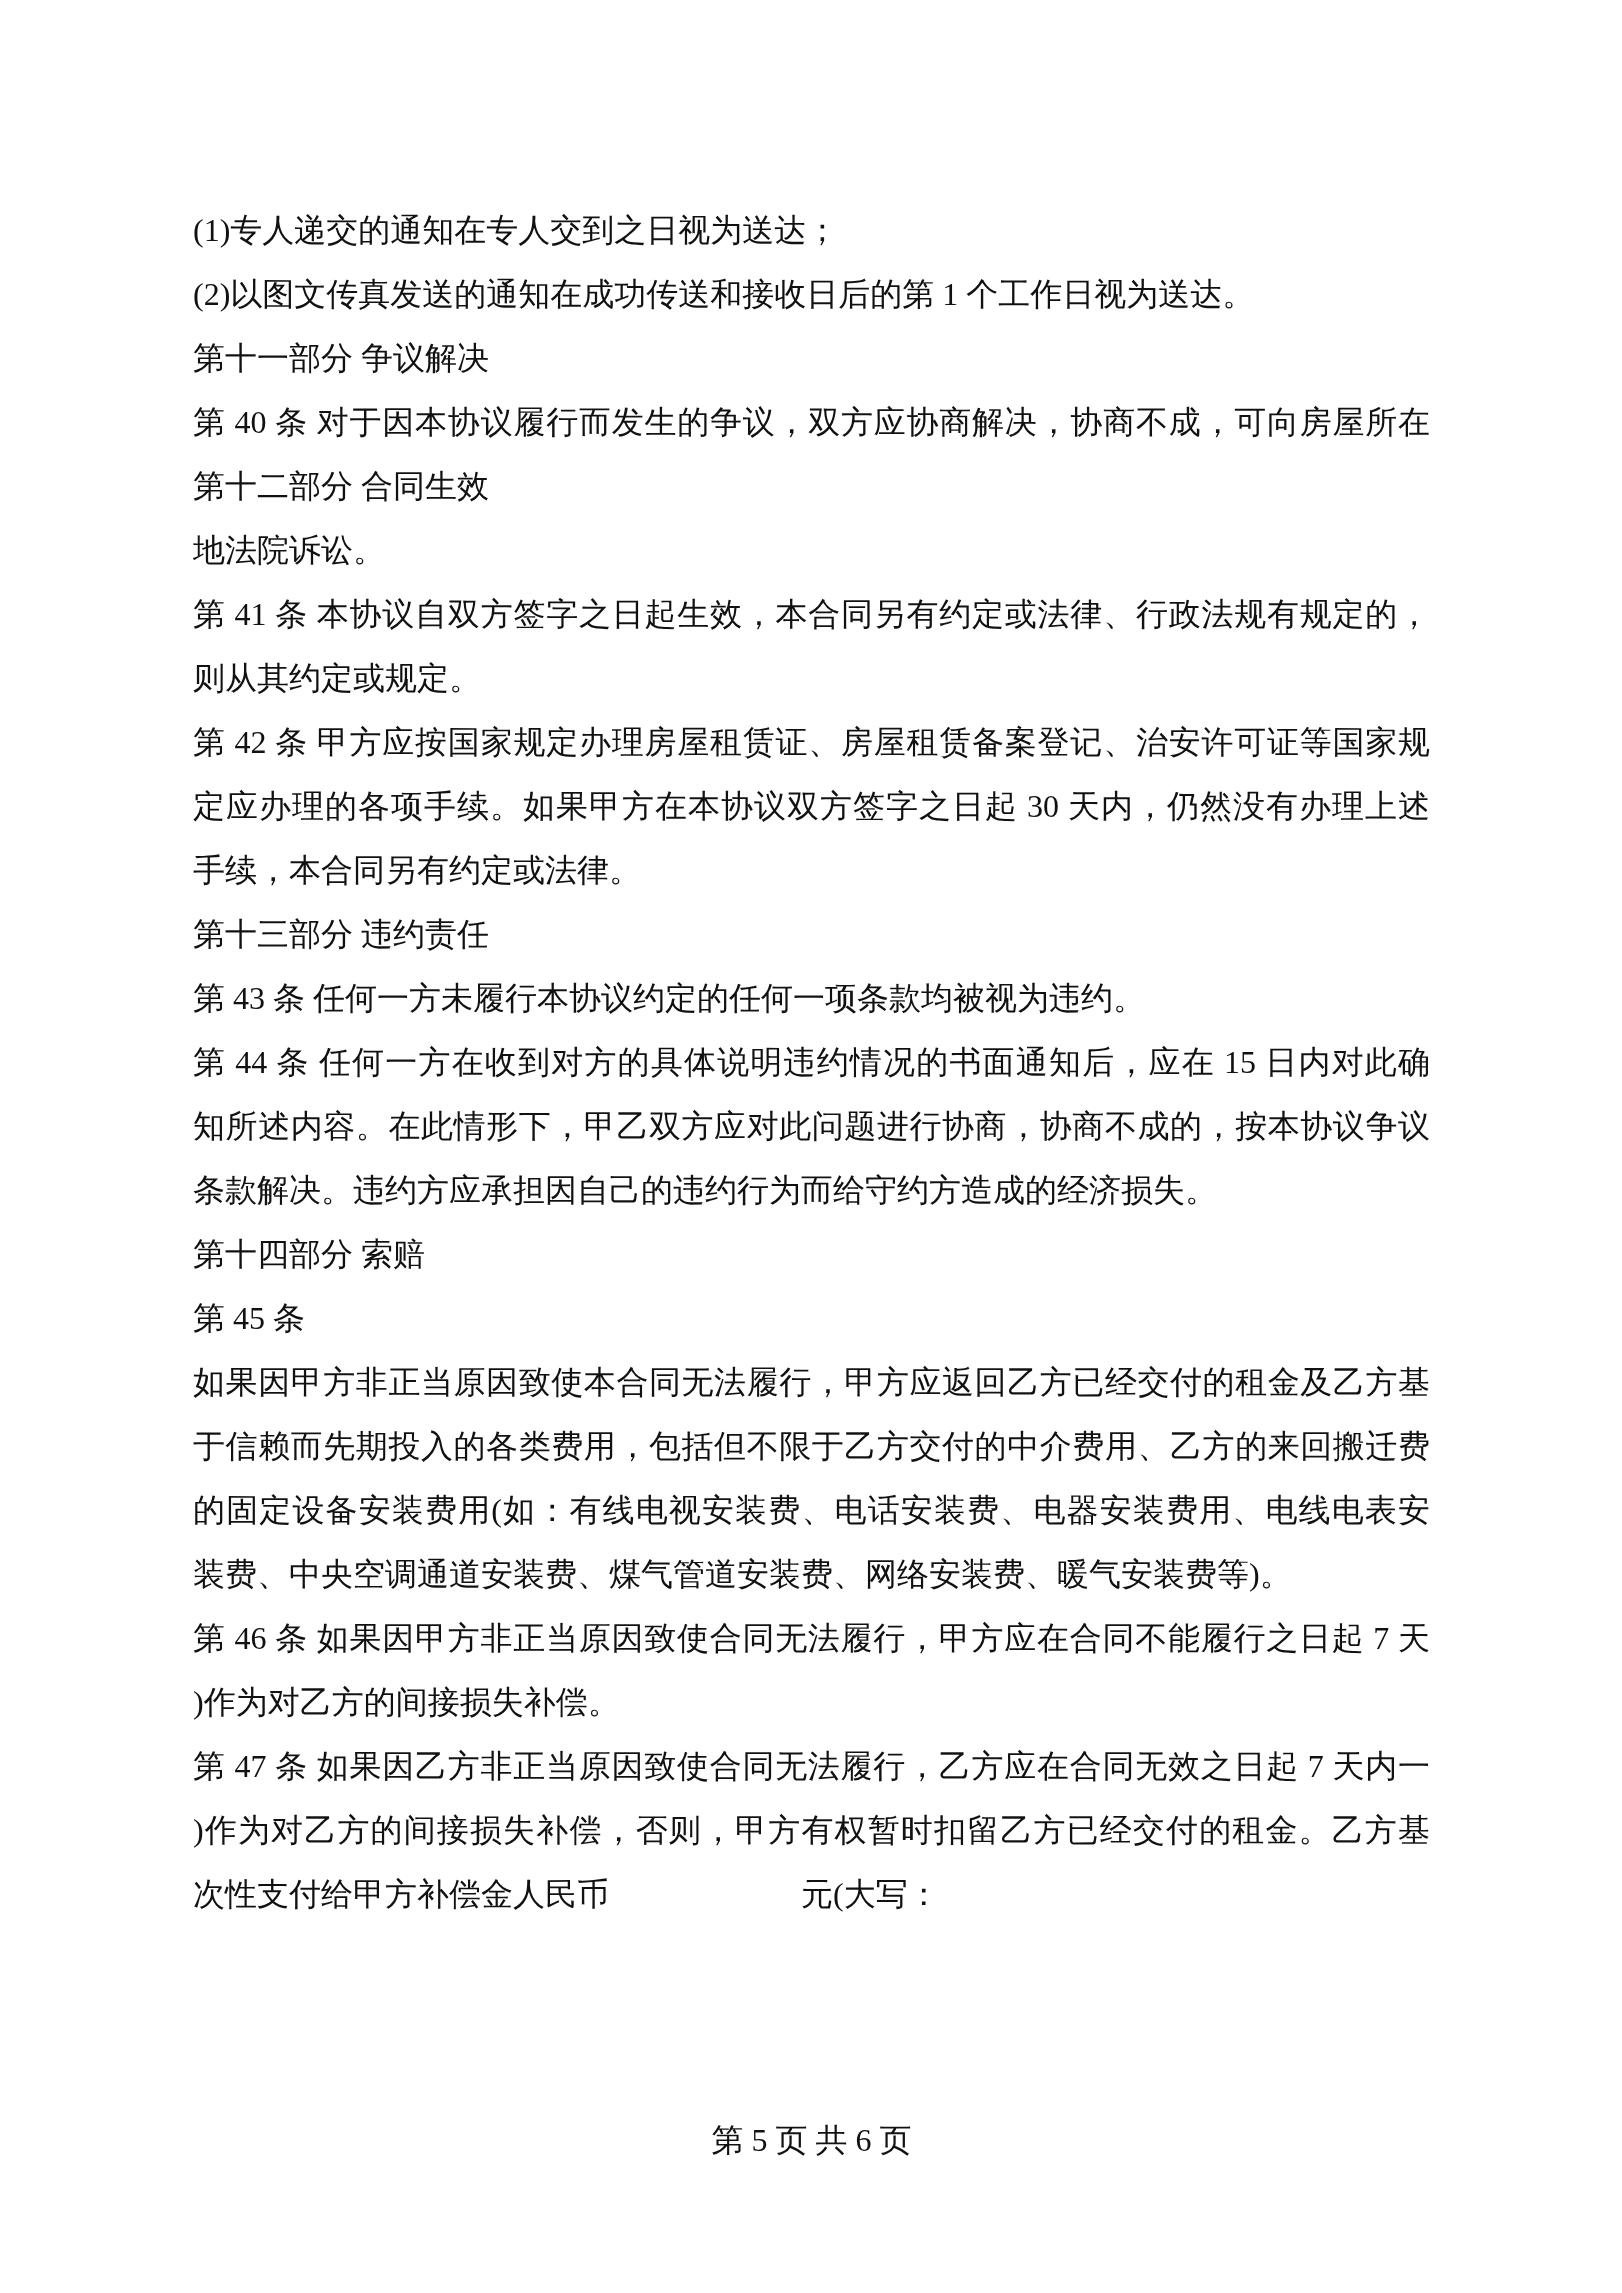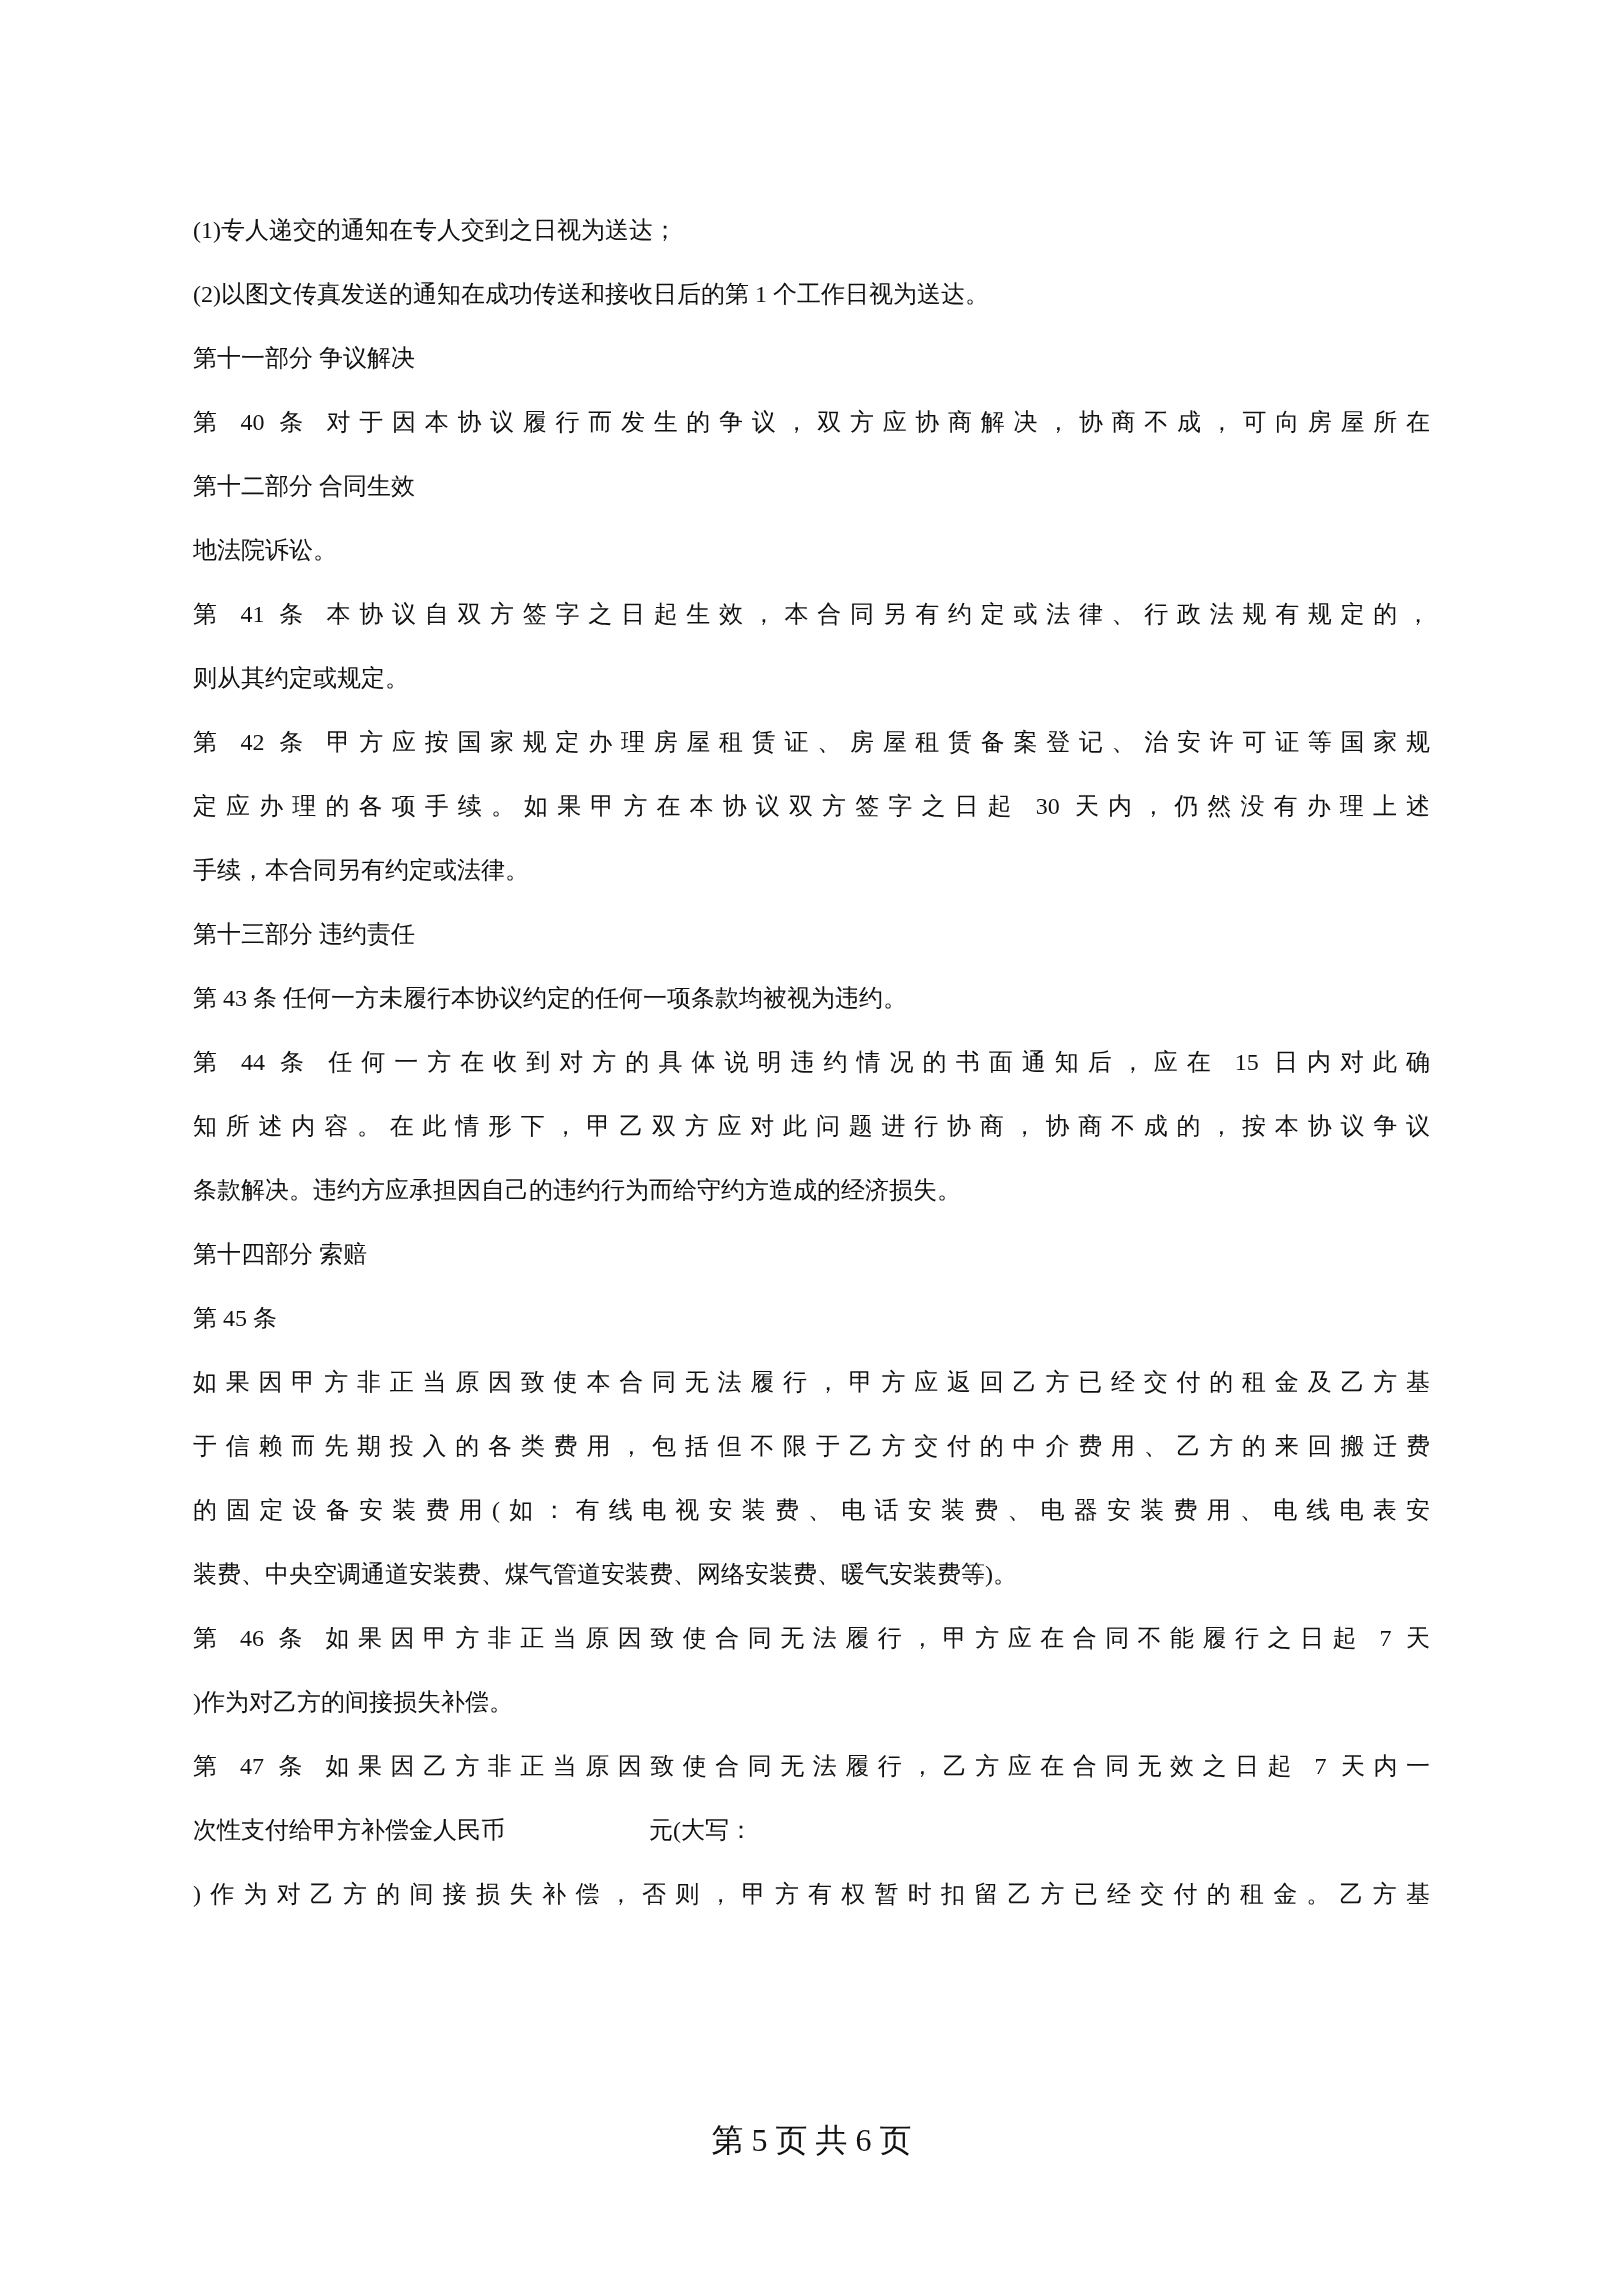--- a/index.html
+++ b/index.html
@@ -18,21 +18,21 @@
     inset: 0;
     background: #ffffff;
   }
   .content {
     position: absolute;
     left: 193px;
     top: 198px;
     width: 1237px;
     color: #111111;
     font-family: "Liberation Serif", "DejaVu Serif", serif;
-    font-size: 24px;
+    font-size: 32px;
     line-height: 64px;
   }
   .line {
     height: 64px;
     white-space: pre-wrap;
     text-align: left;
   }
   .line.j {
     white-space: normal;
     text-align: justify;
@@ -74,18 +74,18 @@
       <div class="line">条款解决。违约方应承担因自己的违约行为而给守约方造成的经济损失。</div>
       <div class="line">第十四部分 索赔</div>
       <div class="line">第 45 条</div>
       <div class="line j">如果因甲方非正当原因致使本合同无法履行，甲方应返回乙方已经交付的租金及乙方基</div>
       <div class="line j">于信赖而先期投入的各类费用，包括但不限于乙方交付的中介费用、乙方的来回搬迁费</div>
       <div class="line j">的固定设备安装费用(如：有线电视安装费、电话安装费、电器安装费用、电线电表安</div>
       <div class="line">装费、中央空调通道安装费、煤气管道安装费、网络安装费、暖气安装费等)。</div>
       <div class="line j">第 46 条 如果因甲方非正当原因致使合同无法履行，甲方应在合同不能履行之日起 7 天</div>
       <div class="line">)作为对乙方的间接损失补偿。</div>
       <div class="line j">第 47 条 如果因乙方非正当原因致使合同无法履行，乙方应在合同无效之日起 7 天内一</div>
+      <div class="line j">)作为对乙方的间接损失补偿，否则，甲方有权暂时扣留乙方已经交付的租金。乙方基</div>
       <div class="line">次性支付给甲方补偿金人民币　　　　　　元(大写：</div>
-      <div class="line j">)作为对乙方的间接损失补偿，否则，甲方有权暂时扣留乙方已经交付的租金。乙方基</div>
     </div>
   <div class="footer">第 5 页 共 6 页</div>
 </div>
 
 
 </body></html>

